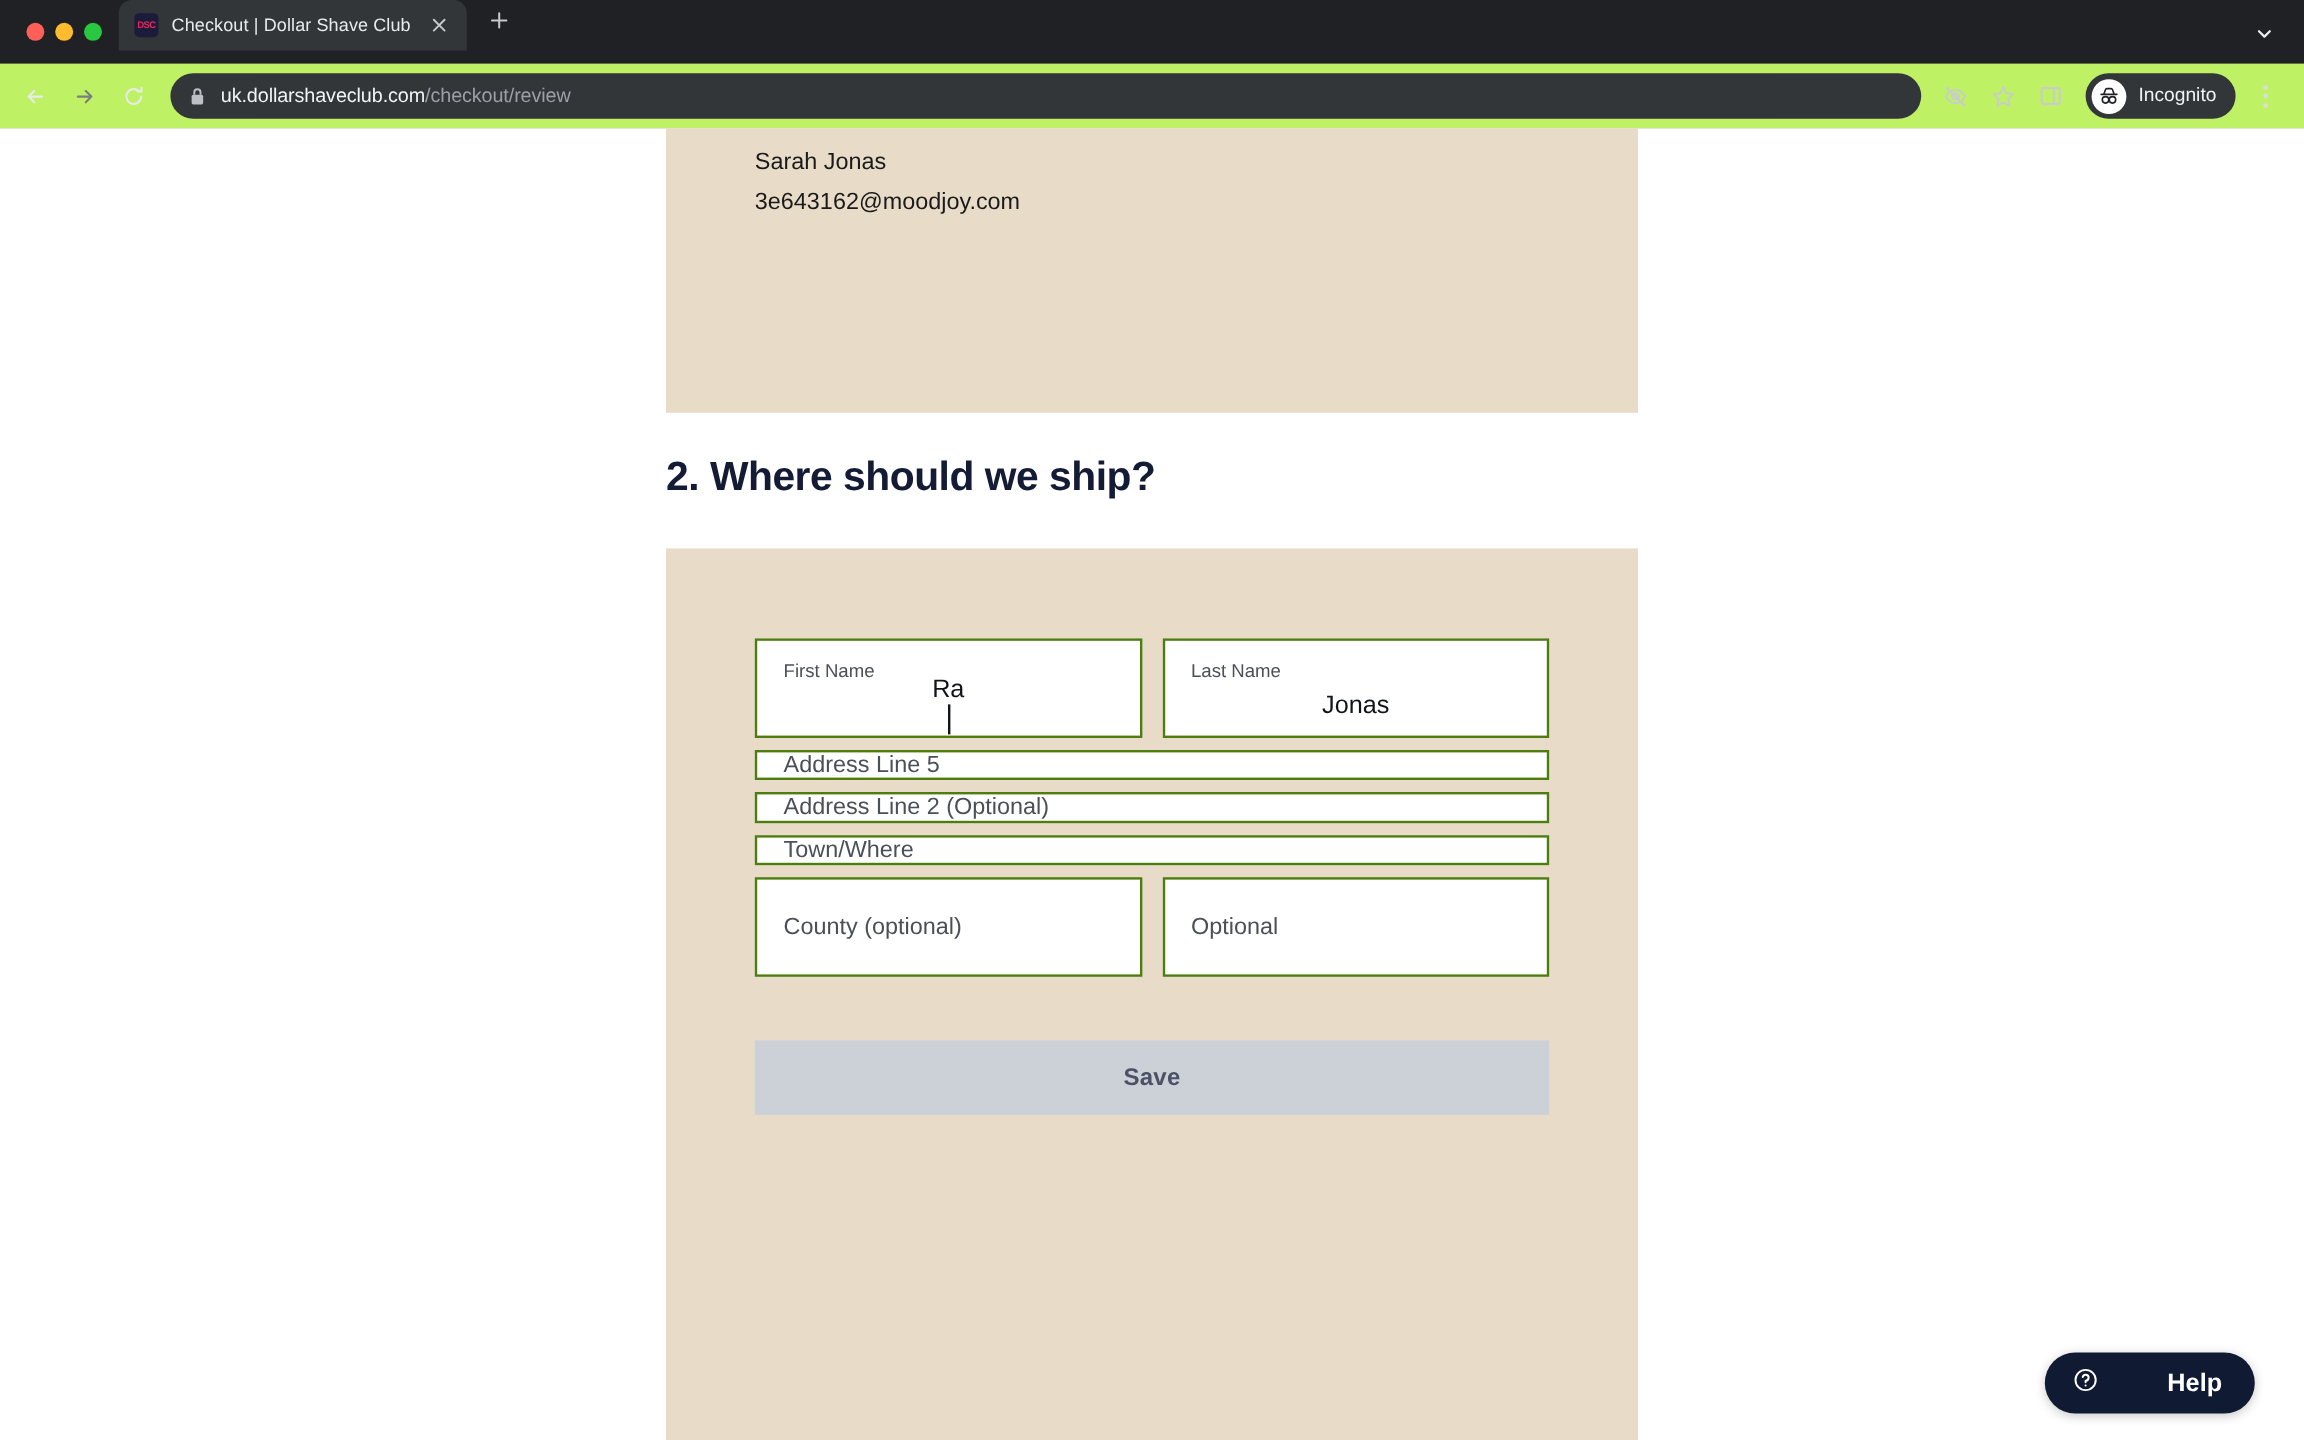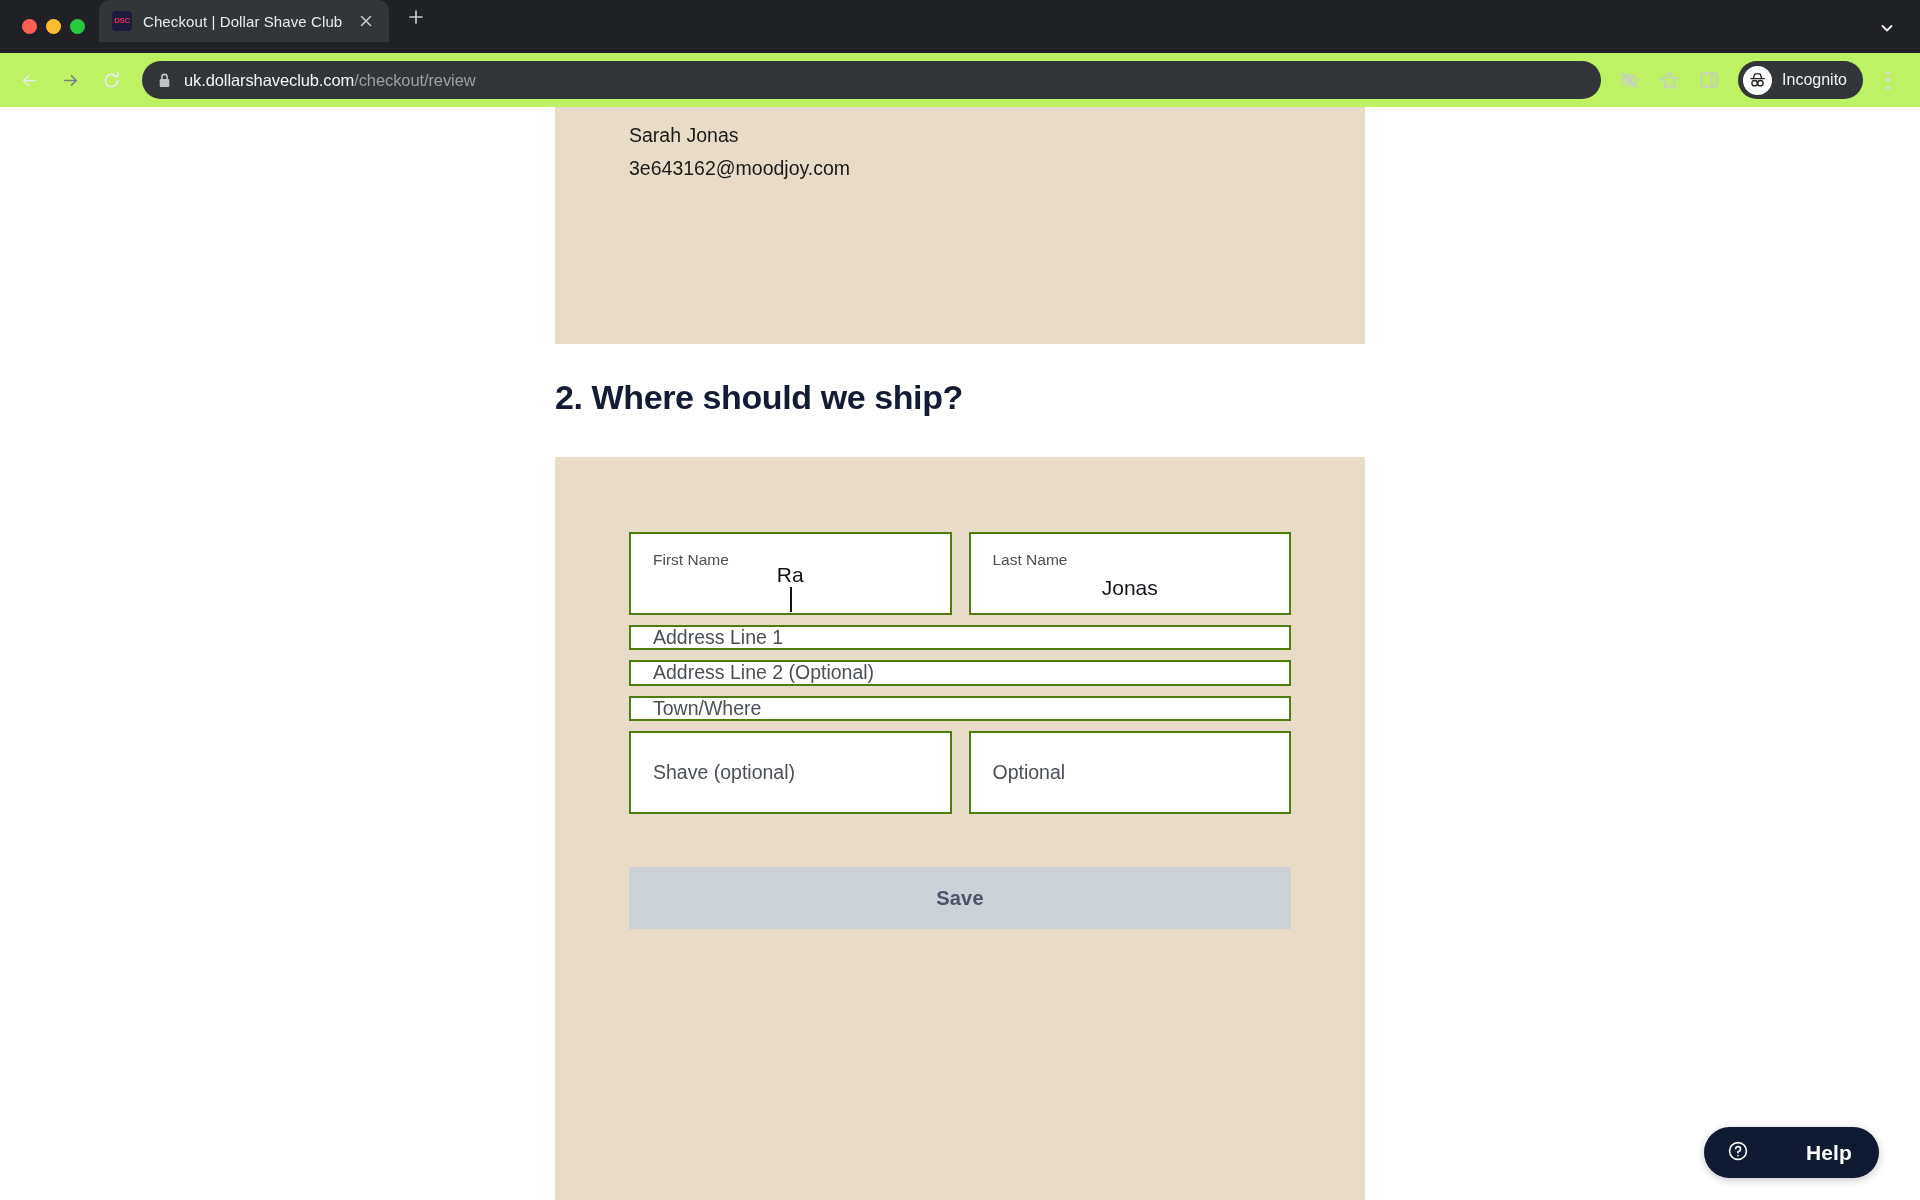--- a/index.html
+++ b/index.html
@@ -491,34 +491,34 @@
                   <span class="caret"></span>
                 </span>
             </div>
             <div class="field half filled">
               <span class="field-label">Last Name</span>
               <span class="field-value">Jonas</span>
             </div>
           </div>
 
           <div class="field">
-            <span class="field-placeholder">Address Line 1</span>
+            <span class="field-placeholder">Address Line 5</span>
           </div>
 
           <div class="field">
             <span class="field-placeholder">Address Line 2 (Optional)</span>
           </div>
 
           <div class="field">
             <span class="field-placeholder">Town/Where</span>
           </div>
 
           <div class="row">
             <div class="field half">
-              <span class="field-placeholder">Shave (optional)</span>
+              <span class="field-placeholder">County (optional)</span>
             </div>
             <div class="field half">
               <span class="field-placeholder">Optional</span>
             </div>
           </div>
 
           <div class="save-wrap">
             <button class="save-btn">Save</button>
           </div>
         </div>

